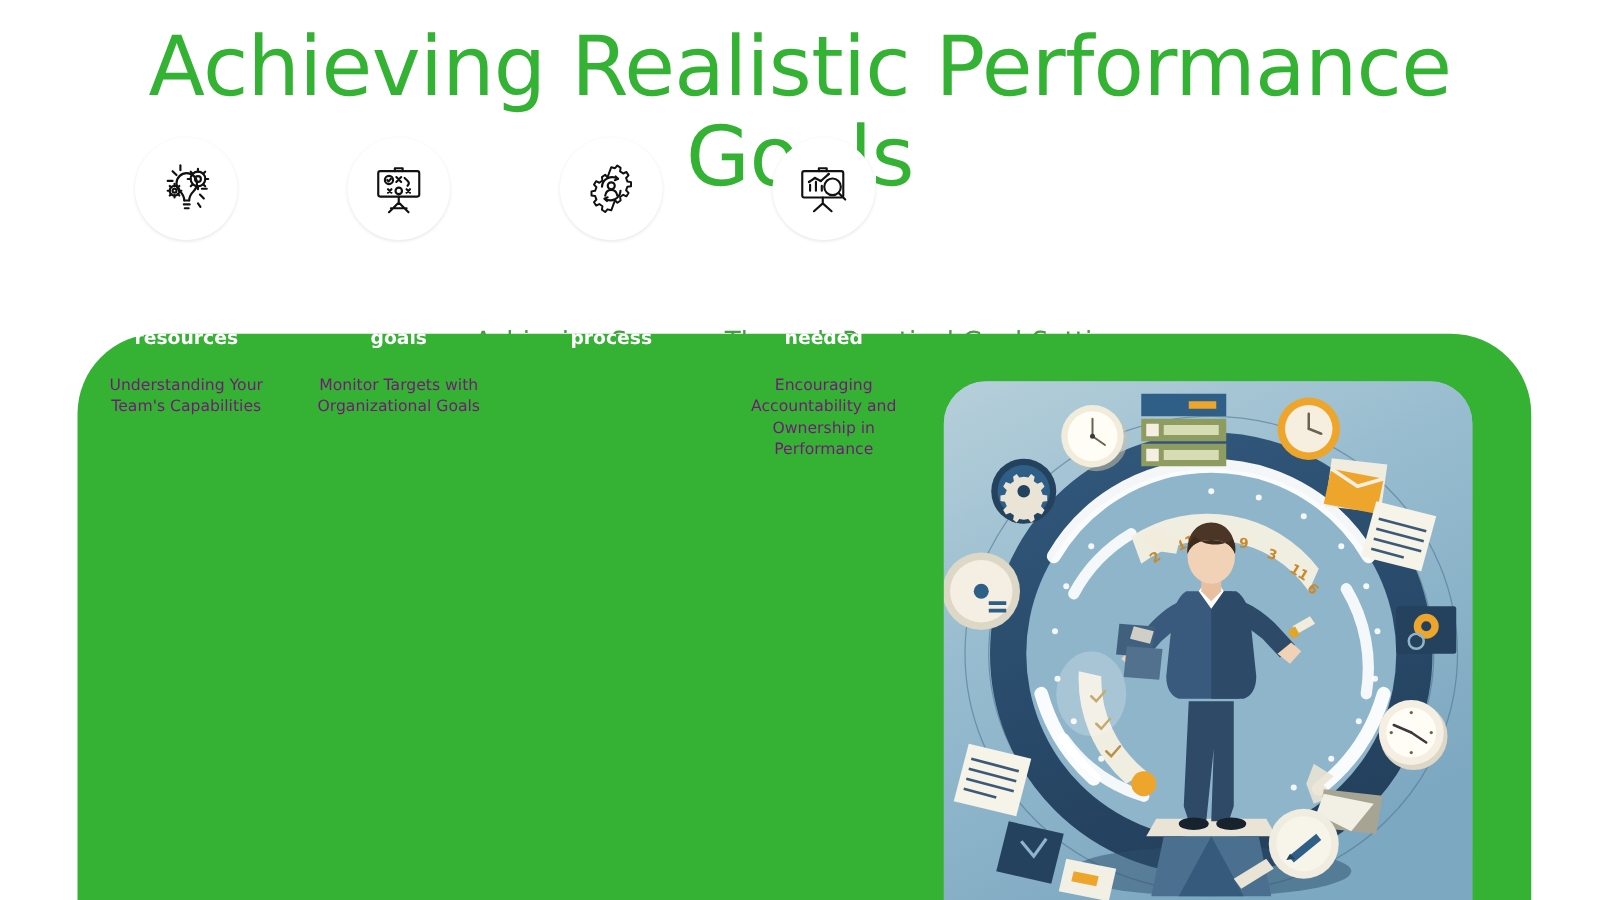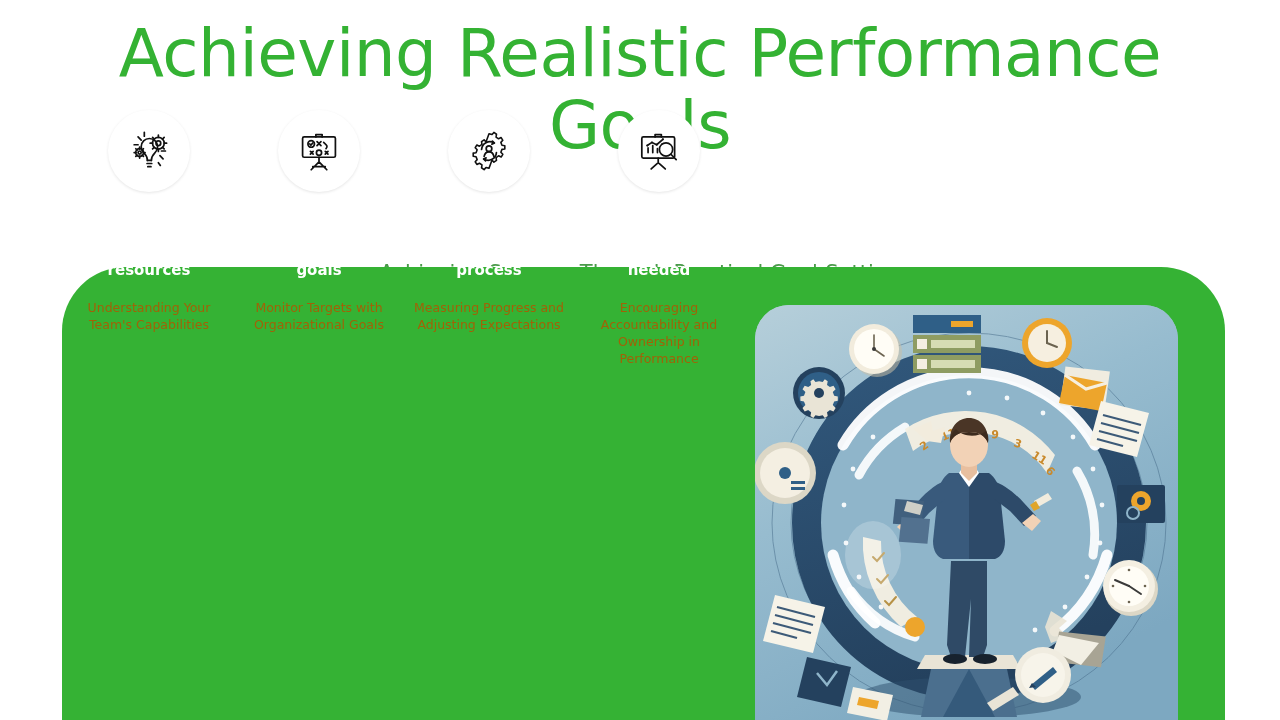--- a/index.html
+++ b/index.html
@@ -50,21 +50,21 @@
     box-shadow: 0 1px 3px rgba(0,0,0,0.10);
     flex: none;
   }
   .icon-circle svg { width: 50px; height: 50px; display: block; }
   .feature-title {
     margin-top: 26px; width: 164px; text-align: center;
     font-size: 15px; line-height: 21px; font-weight: bold; color: #ffffff;
   }
   .feature-desc {
     margin-top: 18px; width: 150px; text-align: center;
-    font-size: 12.5px; line-height: 17px; font-weight: 400; color: #a16207;
+    font-size: 12.5px; line-height: 17px; font-weight: 400; color: #701a75;
   }
   .feature-body { display: flex; flex-direction: column; align-items: center; }
 
   
   .illustration {
     position: absolute; left: 755px; top: 305px;
     width: 423px; height: 415px;
     border-top-left-radius: 34px; border-top-right-radius: 34px;
     overflow: hidden;
     background: linear-gradient(160deg, #aecbd8 0%, #94b9cd 45%, #7fa9c2 100%);
@@ -131,21 +131,20 @@
           <path d="M22.5 30a10.5 10.5 0 0 1 16-8.3"></path>
           <path d="M36.4 19.4l2.6 2.4-3.3 1.4"></path>
           <path d="M41.5 34a10.5 10.5 0 0 1-16 8.3"></path>
           <path d="M27.6 44.6L25 42.2l3.3-1.4"></path>
           <circle cx="32" cy="29" r="3.6"></circle>
           <path d="M25.8 39c0.6-3.6 3.2-5.8 6.2-5.8s5.6 2.2 6.2 5.8"></path>
         </svg>
       </div>
       <div class="feature-body">
         <div class="feature-title">Involve with in target-setting process</div>
-        <div class="feature-desc">Measuring Progress and Adjusting Expectations</div>
       </div>
     </div>
 
     <div class="feature">
       <div class="icon-circle">
         <svg viewBox="0 0 64 64" fill="none" stroke="#111" stroke-width="2.2" stroke-linecap="round" stroke-linejoin="round">
           <rect x="10" y="14" width="42" height="27" rx="2"></rect>
           <path d="M27 14v-3h8v3"></path>
           <path d="M31 41v6M31 47l-9 8M31 47l9 8"></path>
           <path d="M18 34v-6M24 34v-9M30 34v-5M36 34v-11"></path>

